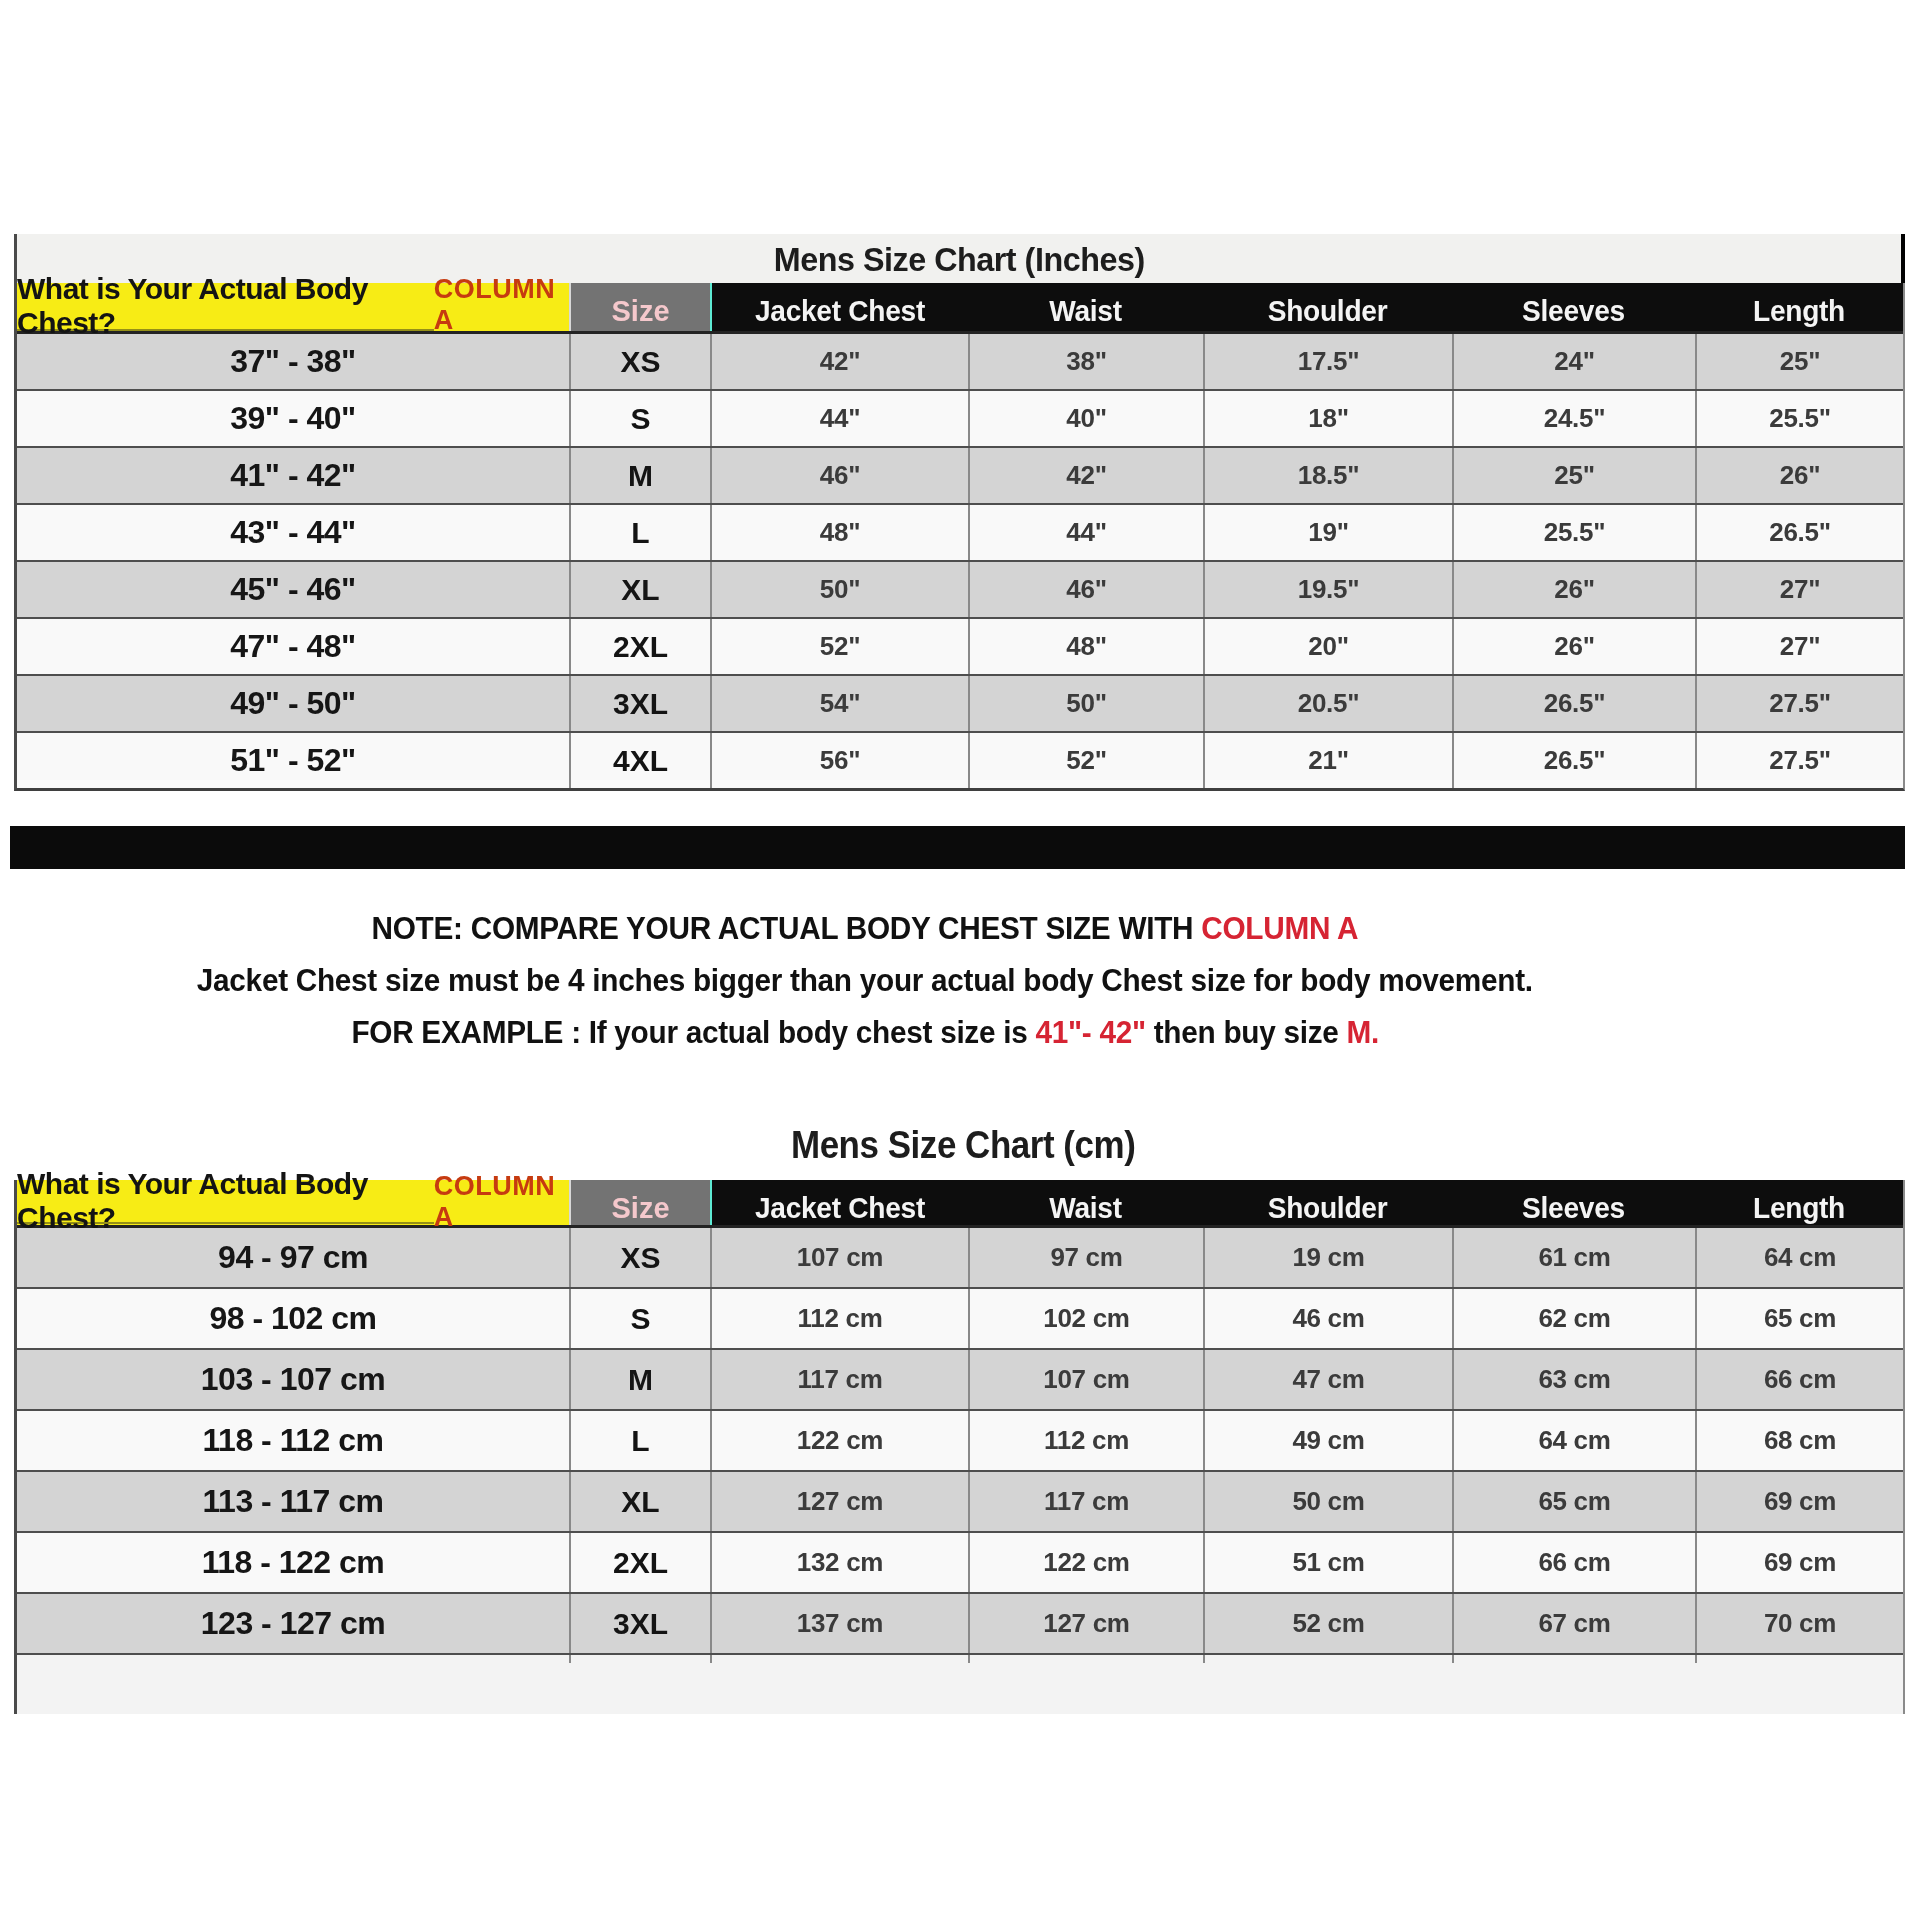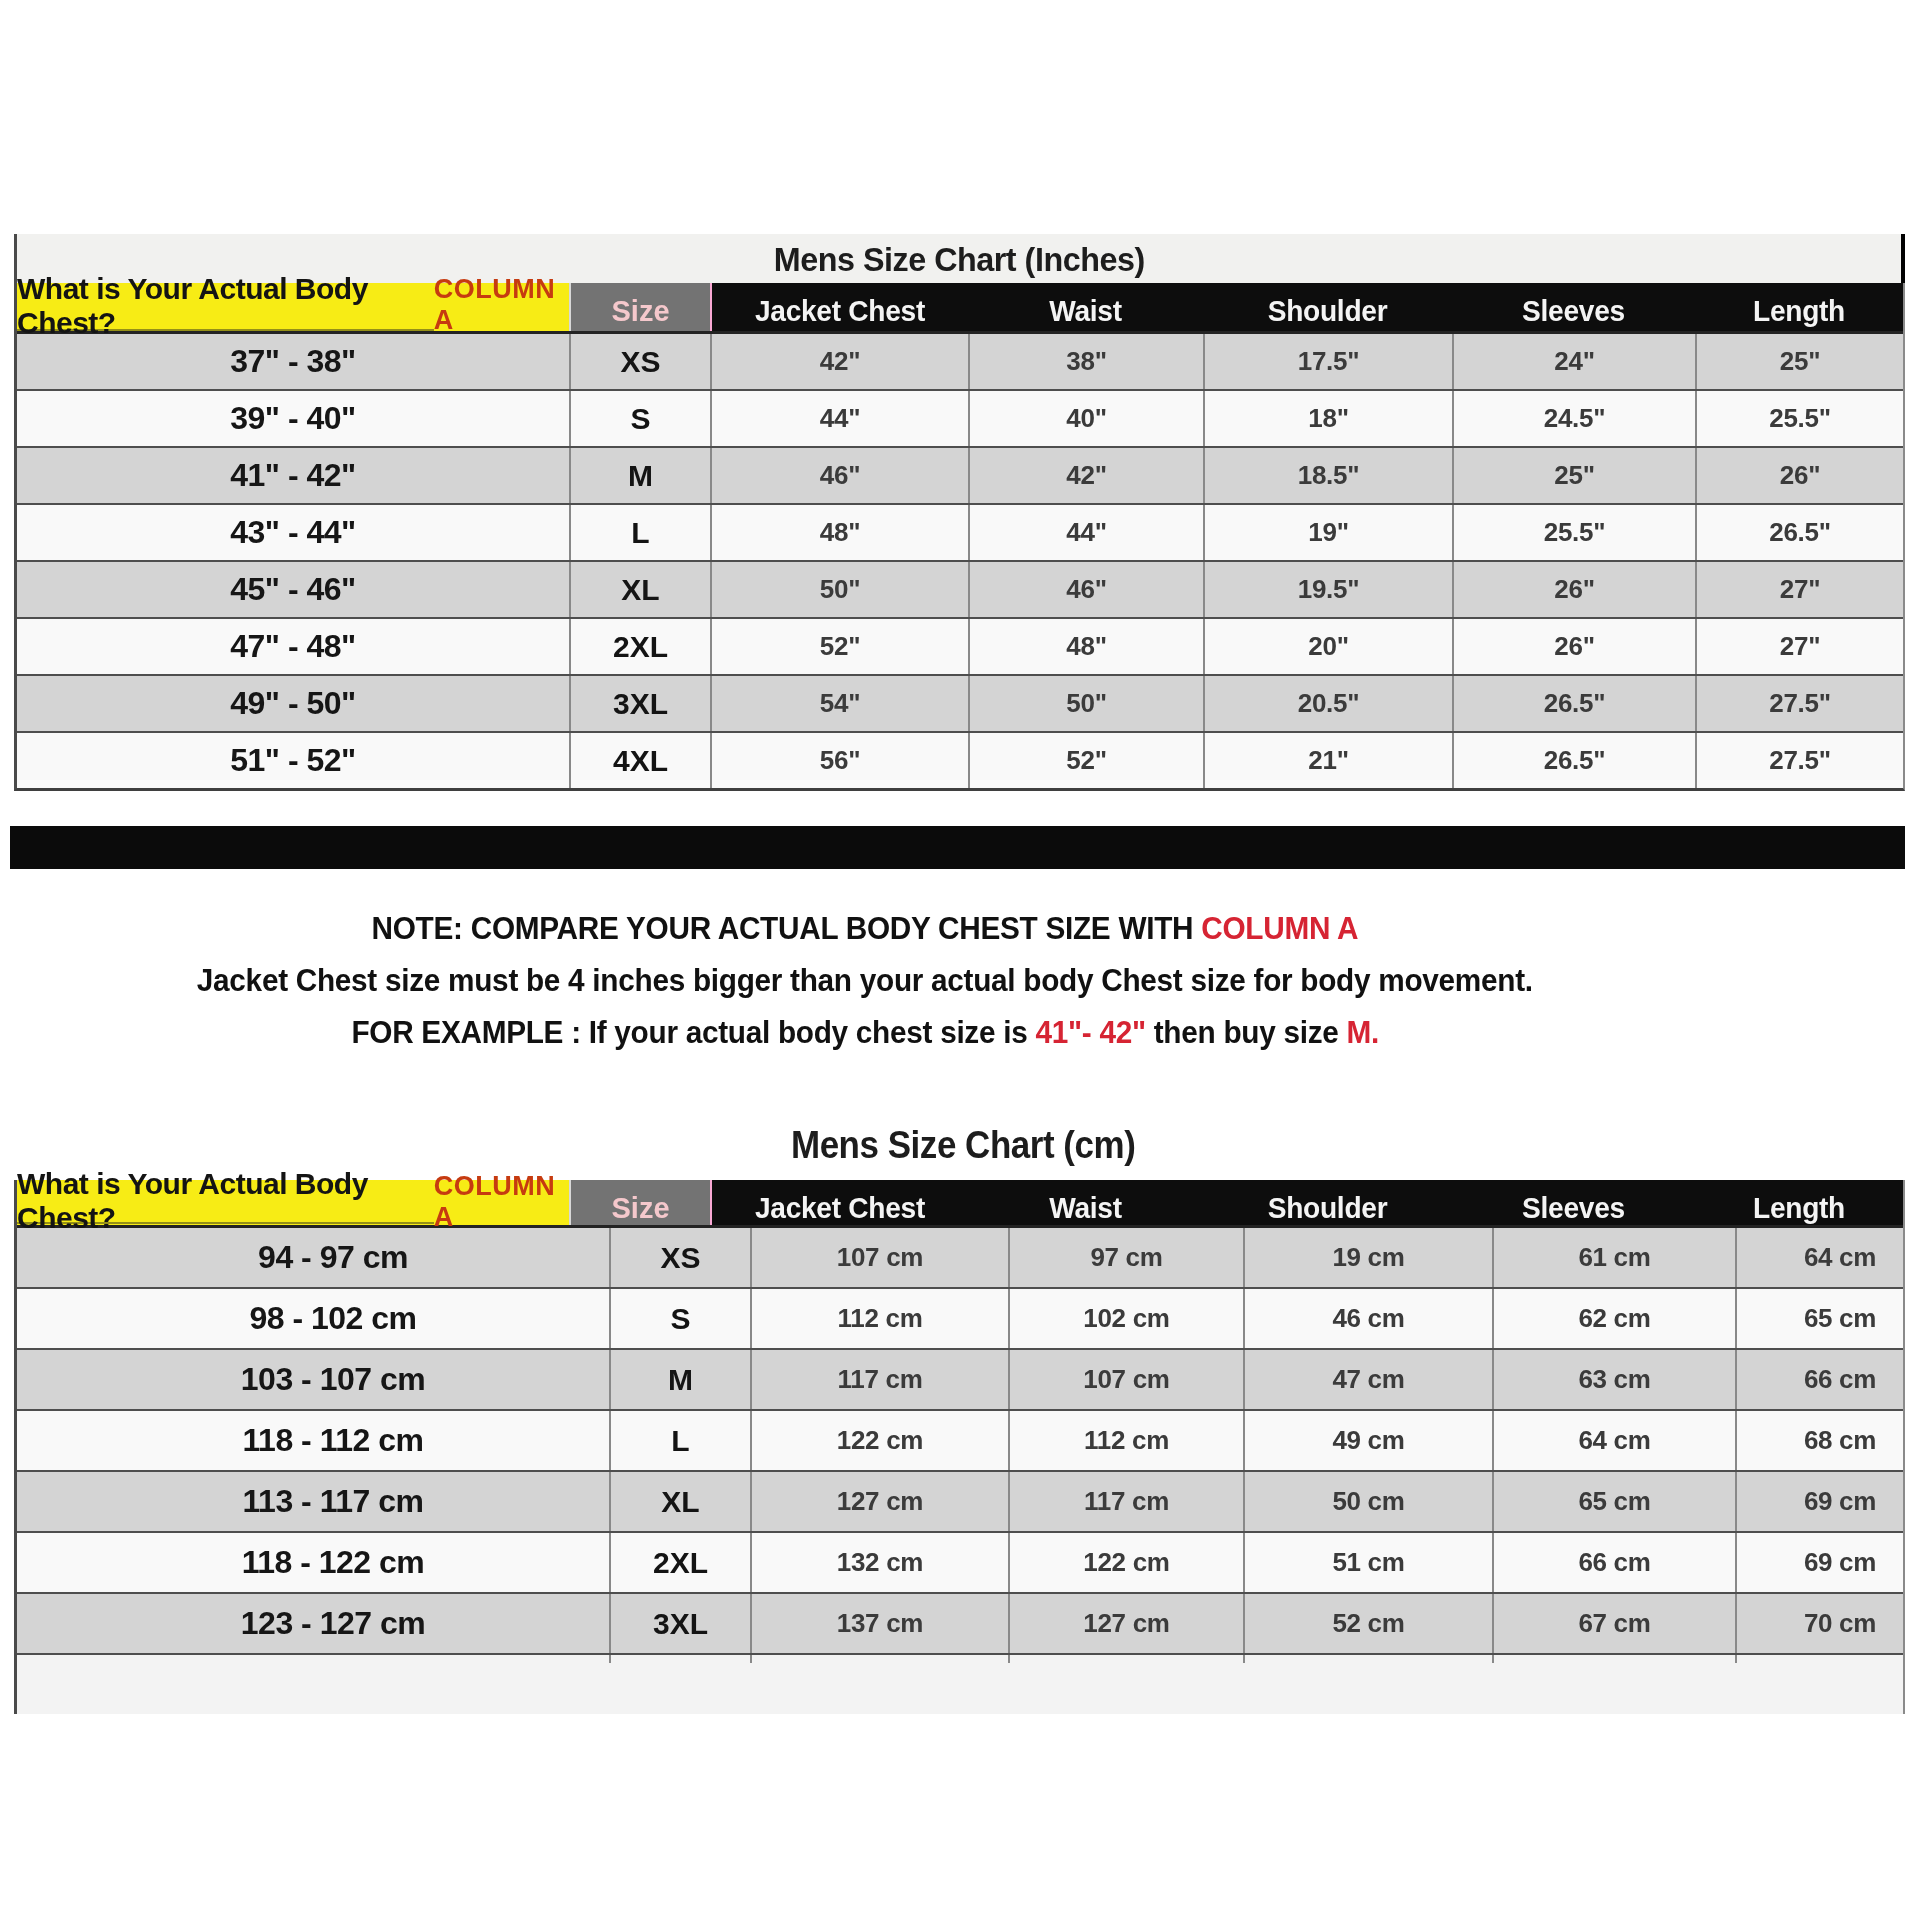--- a/index.html
+++ b/index.html
@@ -51,37 +51,37 @@
   }
   .t1 .col-a-q{height:46px;} .t1 .col-a-label{height:44px;}
   .t2 .col-a-q{height:42px;} .t2 .col-a-label{height:44px;}
   .size-header{
     background:#737373;color:#f5c8cc;font-weight:bold;font-size:29px;
     display:flex;justify-content:center;align-items:flex-start;padding-top:12px;
     box-sizing:border-box;border-left:2px solid #d8d8d8;
   }
   .black-header{
     background:#0d0d0d;color:#f4f4f4;display:flex;align-items:flex-start;
-    padding-top:12px;box-sizing:border-box;border-left:2px solid #f9a8d4;
+    padding-top:12px;box-sizing:border-box;border-left:2px solid #5eead4;
   }
   .black-header .mc{
     display:inline-block;text-align:center;font-size:29px;font-weight:bold;
     letter-spacing:-0.3px;transform:scaleX(0.97);
   }
   .mc.c3{width:256px;} .mc.c4{width:235px;} .mc.c5{width:249px;}
   .mc.c6{width:243px;} .mc.c7{width:208px;}
 
   
   .grid-row{
     display:grid;grid-template-columns:552px 141px 258px 235px 249px 243px 208px;
     border-top:2px solid #4e4e4e;
   }
   .tbody .grid-row:first-child{border-top:none;}
   .t1 .grid-row{height:55px;}
-  .t2 .grid-row{height:59px;padding-left:40px;}
+  .t2 .grid-row{height:59px;}
   .tbody .grid-row:nth-child(odd){background:#d4d4d4;}
   .tbody .grid-row:nth-child(even){background:#f9f9f9;}
   .cell{
     display:flex;align-items:center;justify-content:center;box-sizing:border-box;
   }
   .cell + .cell{border-left:2px solid #898989;}
   .cell.chest{font-weight:bold;font-size:32px;color:#161616;letter-spacing:-0.5px;}
   .cell.size{font-weight:bold;font-size:30px;color:#141414;}
   .cell.val{font-weight:bold;font-size:26px;color:#3b3b3b;letter-spacing:-0.3px;}
 

